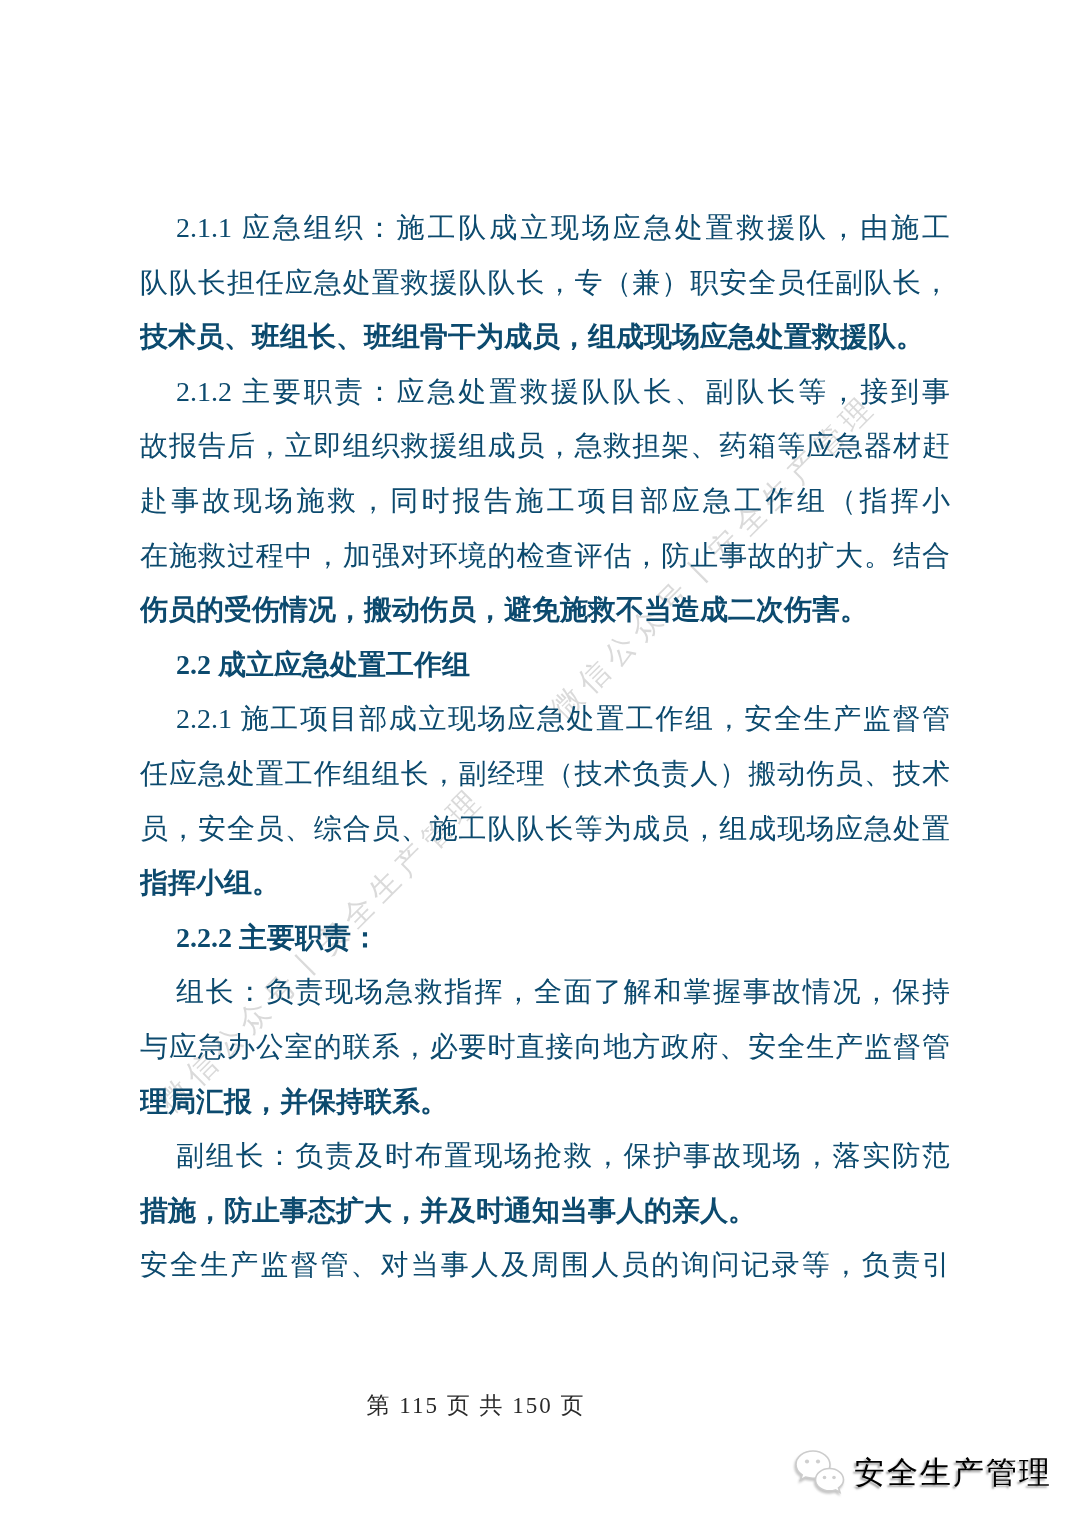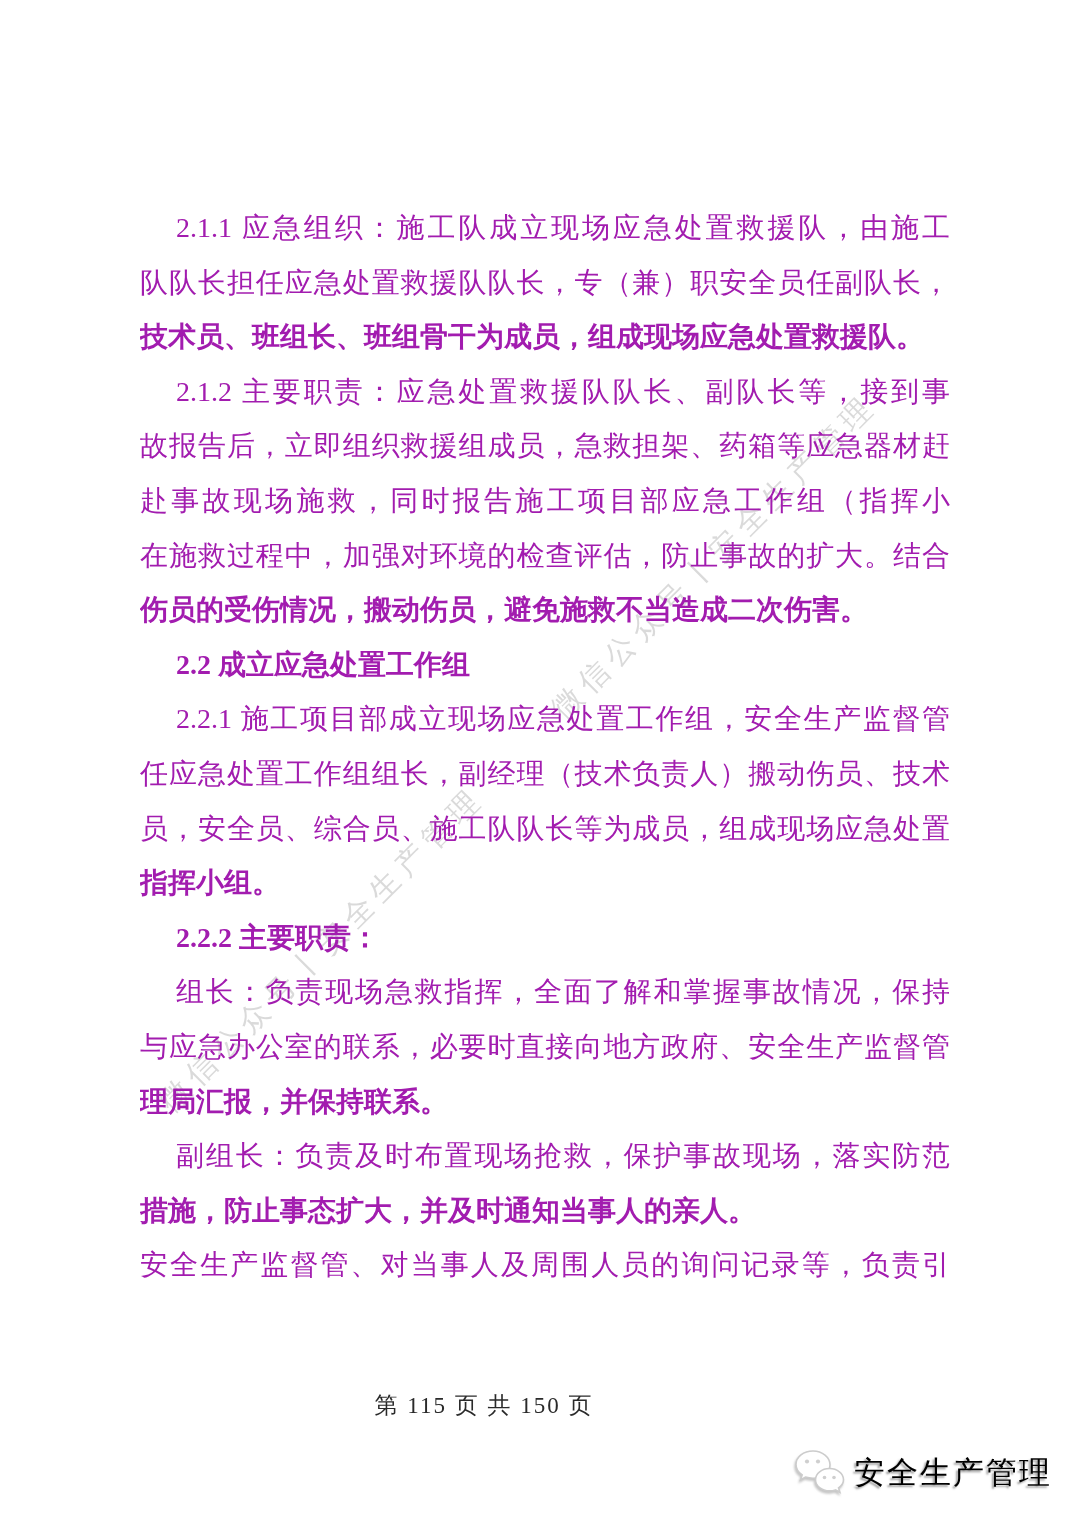--- a/index.html
+++ b/index.html
@@ -29,37 +29,37 @@
     z-index: 1;
     pointer-events: none;
   }
 
   
   .content {
     position: absolute;
     left: 140px; top: 201px;
     width: 810px;
     z-index: 2;
-    color: #a21caf;
+    color: #0c4a6e;
     font-size: 28px;
   }
   .line {
     height: 54.6px;
     line-height: 54.6px;
     white-space: normal;
     overflow: hidden;
   }
   .line.j  { text-align: justify; text-align-last: justify; }
   .line.e  { text-align: left; font-weight: bold; }
   .line.ind { padding-left: 36px; }
 
   
   .footer {
     position: absolute;
-    left: 16px; top: 1390px;
+    left: 8px; top: 1390px;
     width: 936px;
     text-align: center;
     font-size: 23px;
     letter-spacing: 2px;
     color: #2a2a2a;
     z-index: 2;
   }
 
   
   .brand {

